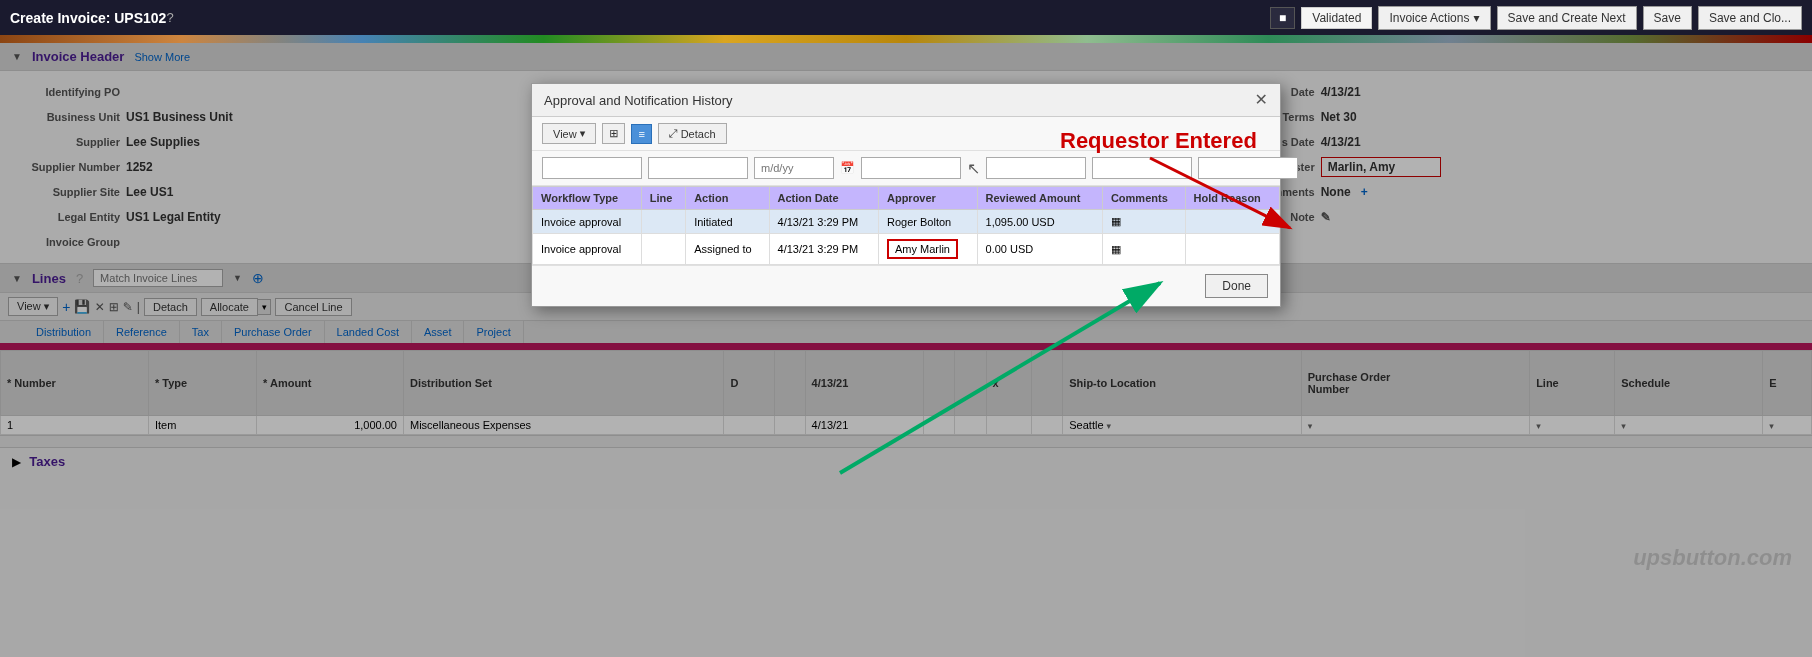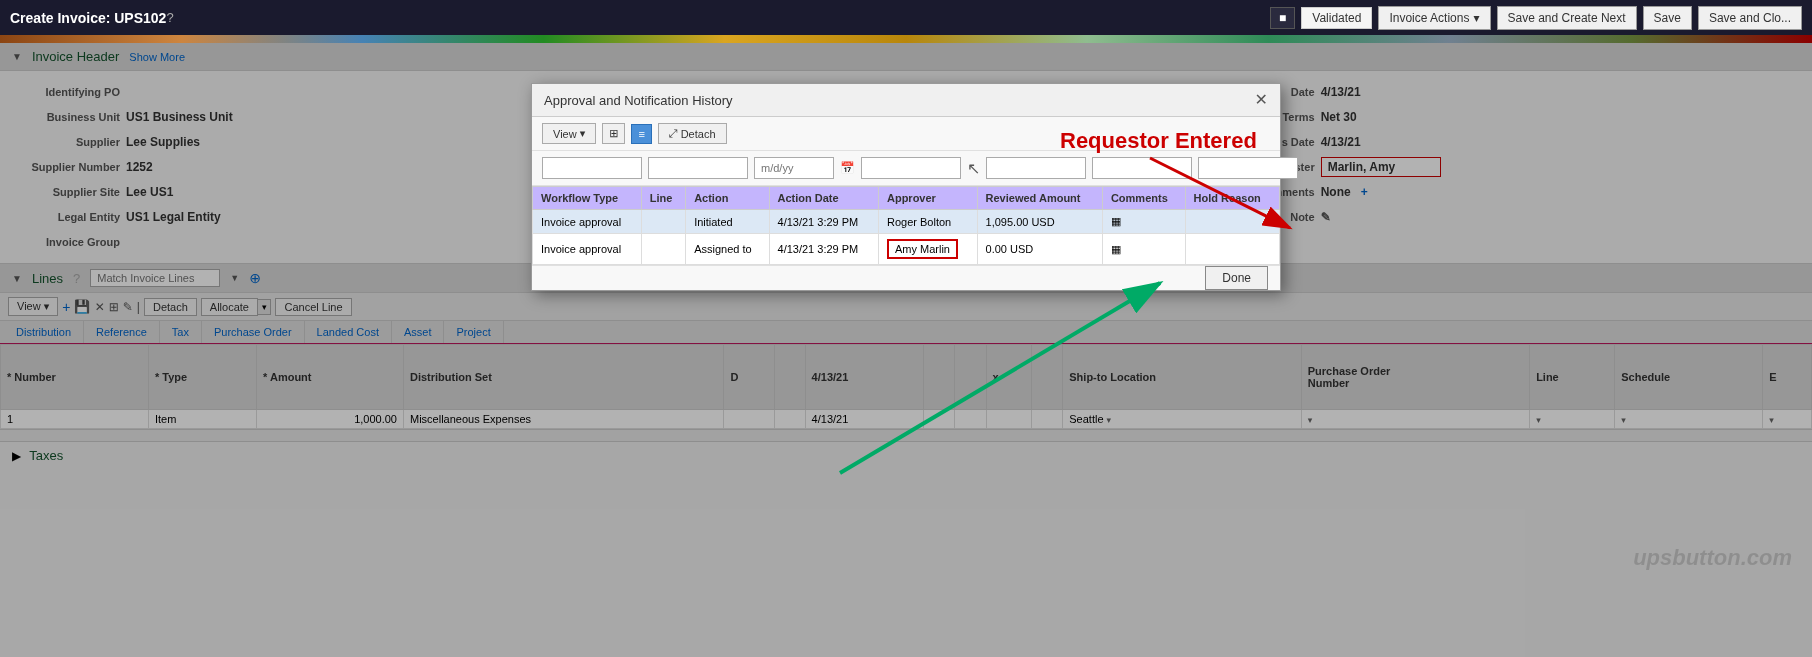--- a/index.html
+++ b/index.html
@@ -68,21 +68,21 @@
     
     .section-header {
       background: #d8d8d8;
       padding: 6px 12px;
       display: flex;
       align-items: center;
       gap: 10px;
       border-bottom: 1px solid #ccc;
     }
     .section-collapse-icon { color: #555; font-size: 10px; }
-    .section-title { font-size: 13px; font-weight: normal; color: #14532d; }
+    .section-title { font-size: 13px; font-weight: bold; color: #4c1d95; }
     .show-more-link { color: #0066cc; font-size: 11px; cursor: pointer; text-decoration: none; }
 
     
     .invoice-header-form {
       background: #f5f5f5;
       padding: 10px 20px;
       display: grid;
       grid-template-columns: 1fr 1fr 1fr;
       gap: 4px 20px;
       border-bottom: 1px solid #ccc;
@@ -131,22 +131,22 @@
       border: 1px solid #aaa;
       padding: 2px 6px;
       font-size: 11px;
       width: 130px;
     }
 
     
     .lines-tabs {
       display: flex;
       background: #e0e0e0;
-      border-bottom: 1px solid #be185d;
-      padding: 0 4px;
+      border-bottom: 7px solid #be185d;
+      padding: 0 24px;
     }
     .tab-item {
       padding: 5px 12px;
       font-size: 11px;
       cursor: pointer;
       color: #0066cc;
       border-right: 1px solid #ccc;
     }
 
     
@@ -259,21 +259,21 @@
       color: #333;
       font-weight: bold;
     }
     .dialog-table td {
       border: 1px solid #ddd;
       padding: 5px 8px;
       background: #fff;
     }
     .dialog-table tr.selected td { background: #dce8f5; }
     .dialog-footer {
-      padding: 0 12px;
+      padding: 8px 12px;
       display: flex;
       justify-content: flex-end;
       background: #f8f8f8;
       border-top: 1px solid #e0e0e0;
     }
     .done-btn {
       background: #f0f0f0;
       border: 1px solid #888;
       padding: 4px 16px;
       font-size: 12px;

